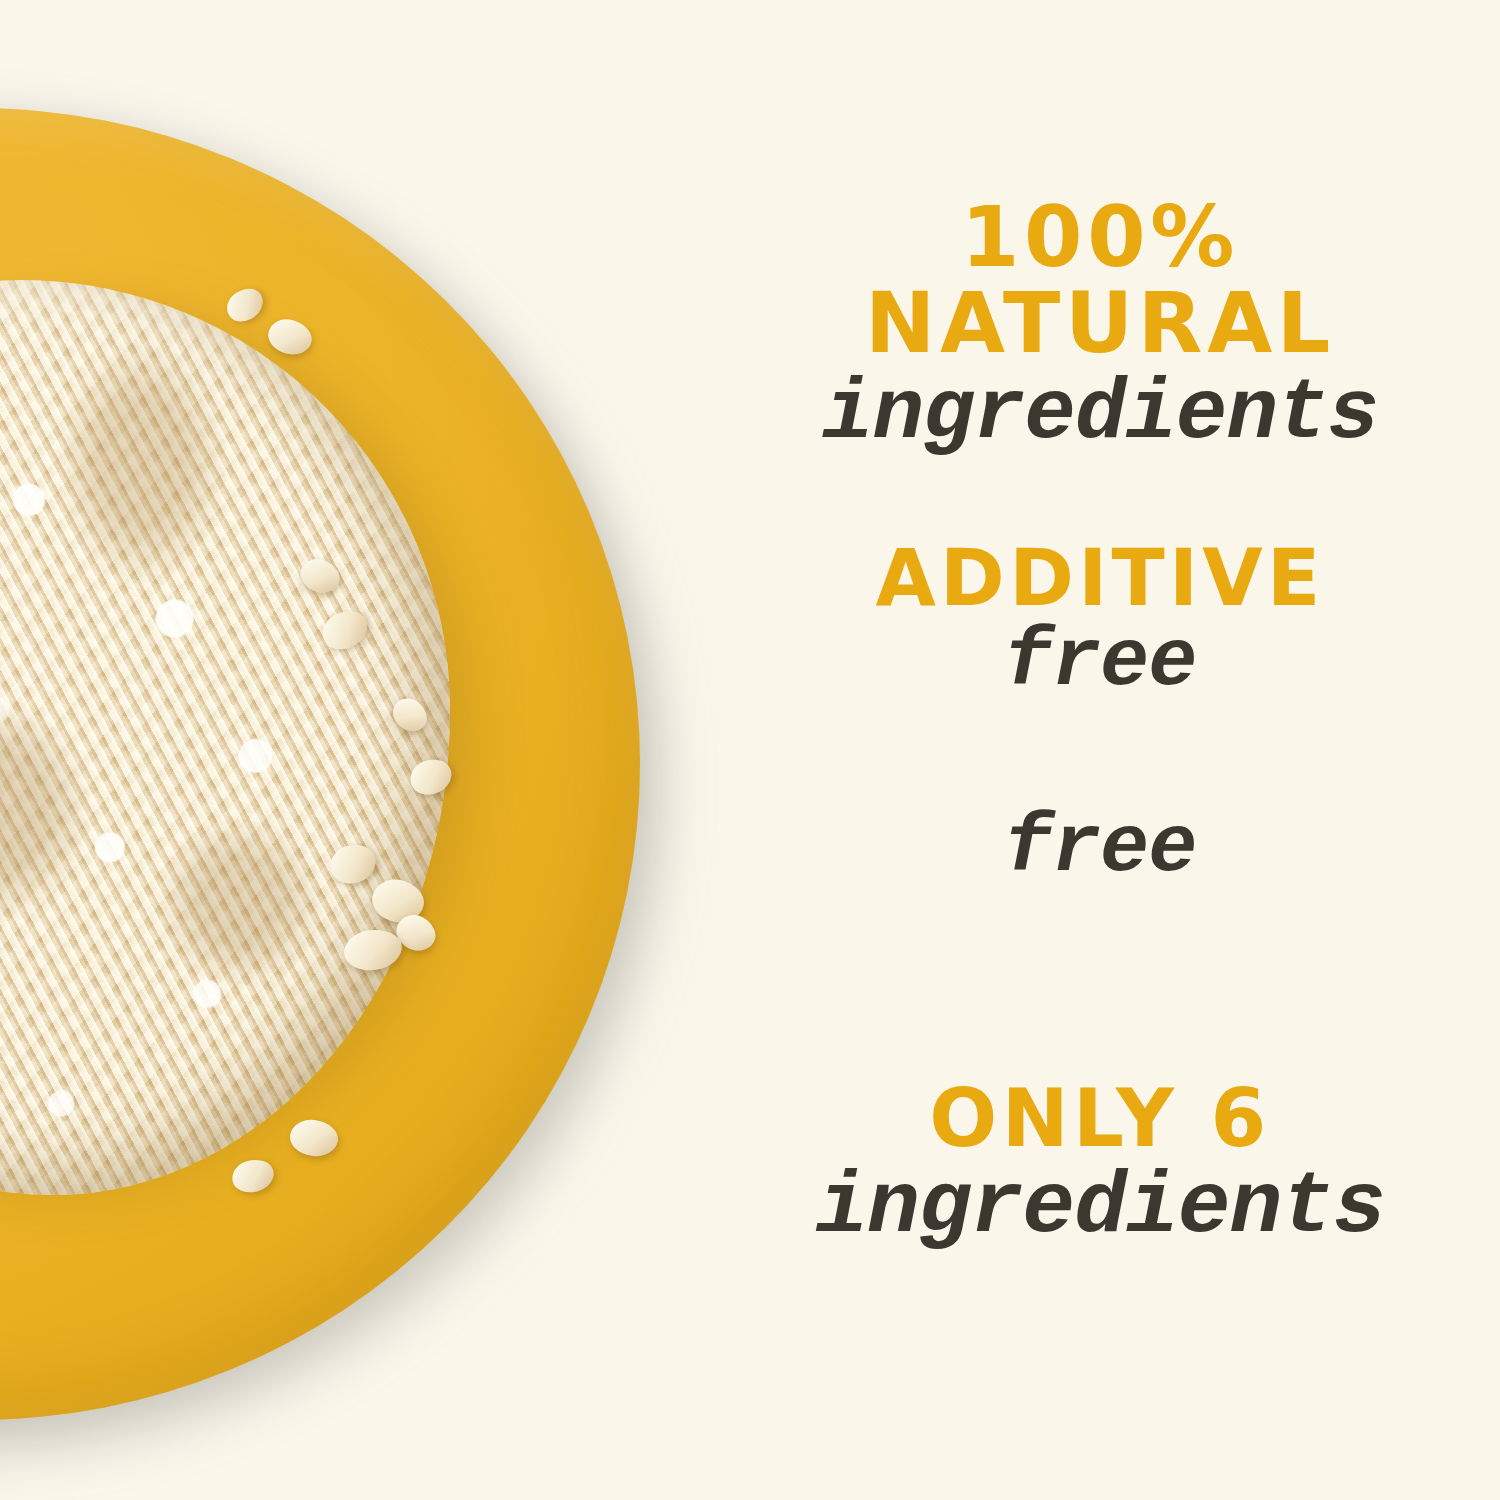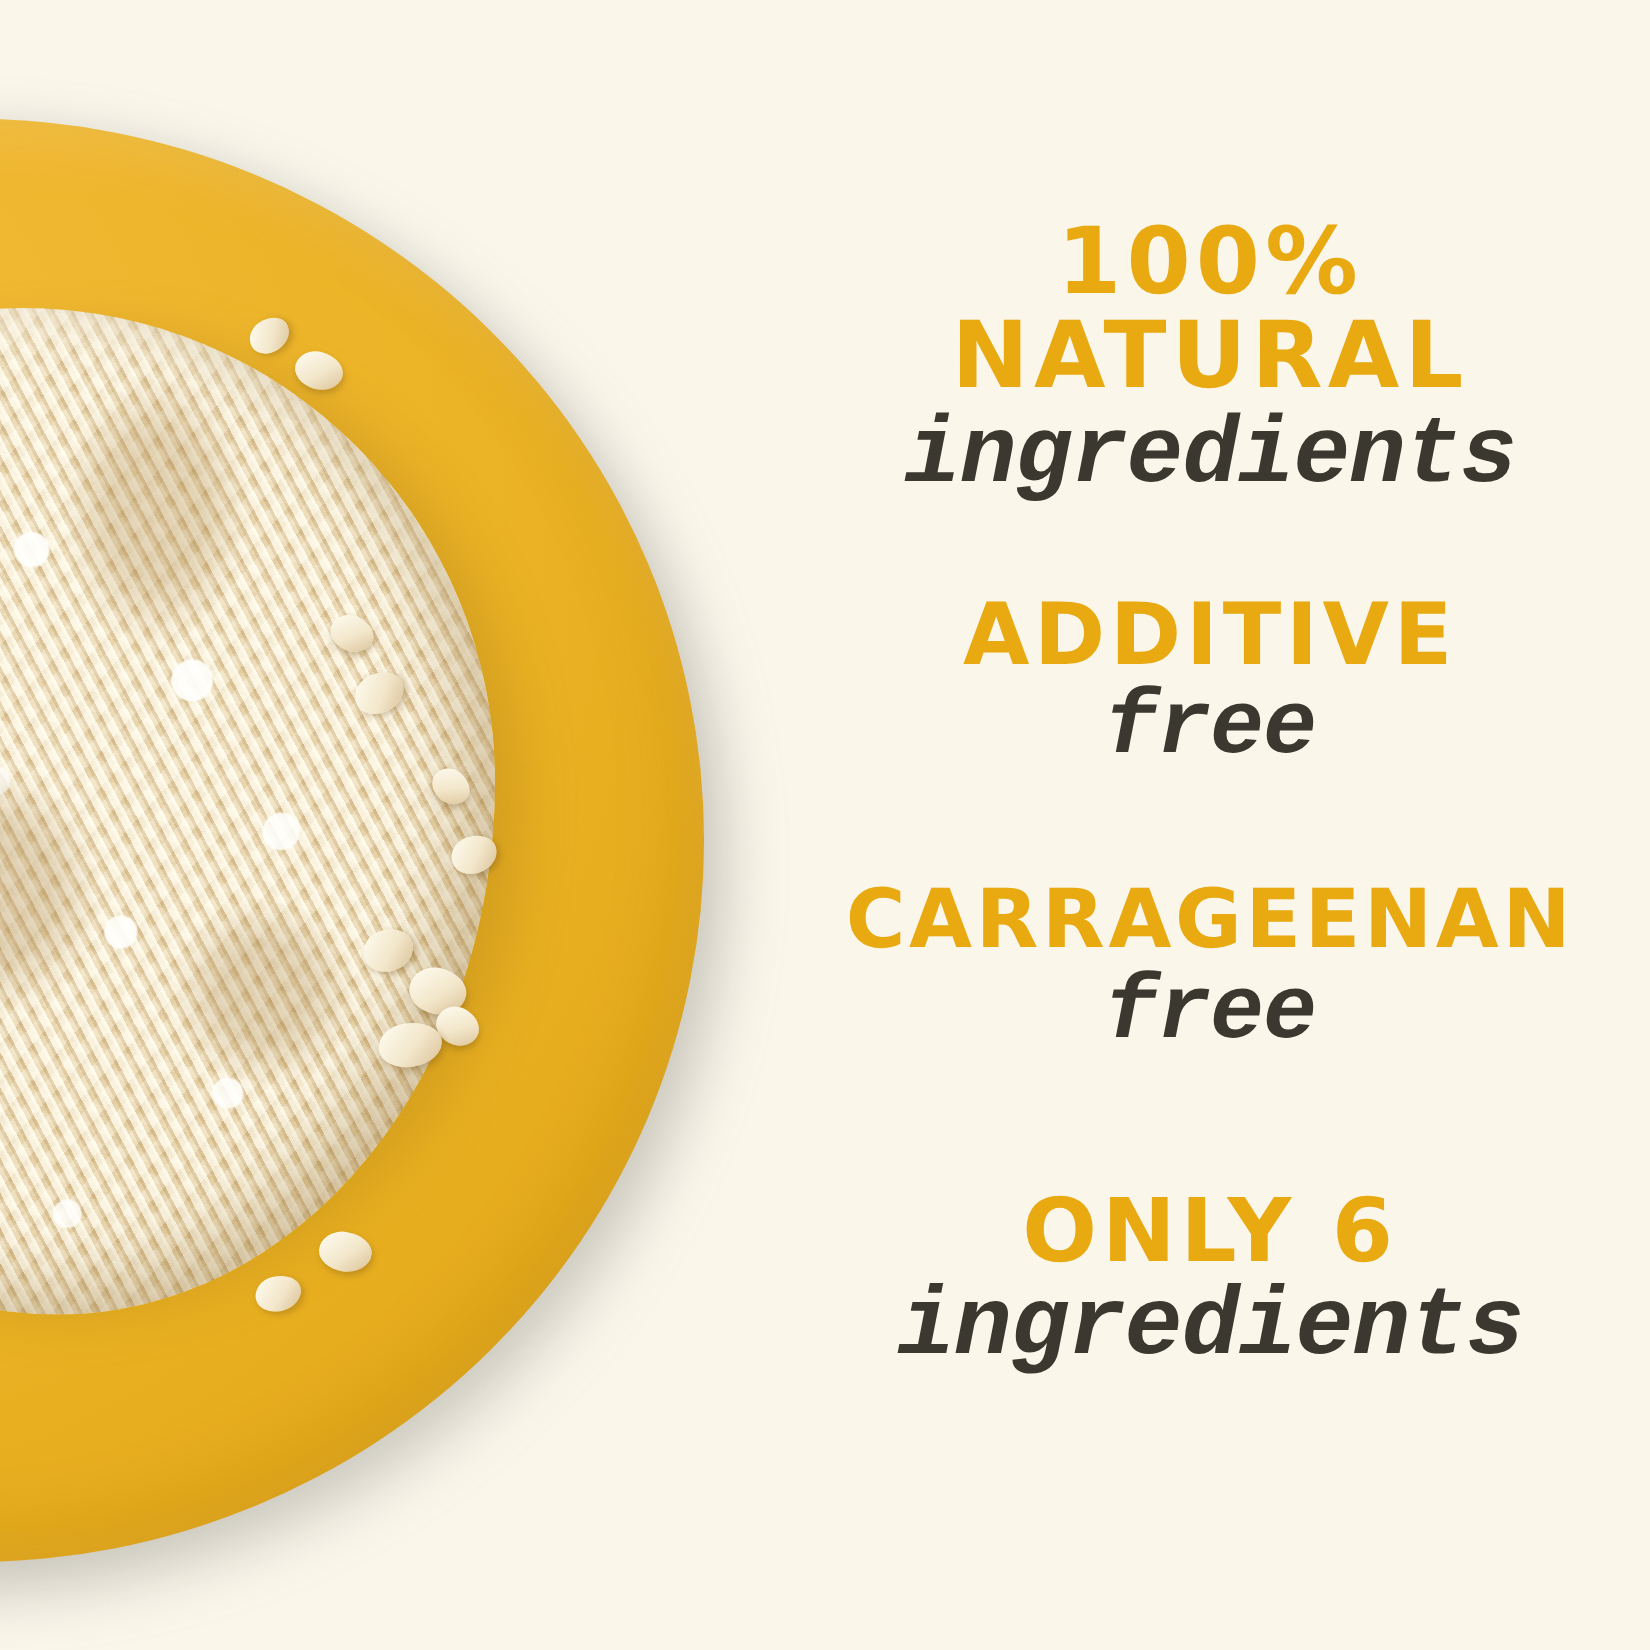--- a/index.html
+++ b/index.html
@@ -254,21 +254,20 @@
       </div>
       <div class="script">ingredients</div>
     </div>
 
     <div class="benefit b2">
       <div class="headline">ADDITIVE</div>
       <div class="script">free</div>
     </div>
 
     <div class="benefit b3">
-      <div class="headline">CARRAGEENAN</div>
       <div class="script">free</div>
     </div>
 
     <div class="benefit b4">
       <div class="headline">ONLY 6</div>
       <div class="script">ingredients</div>
     </div>
 
   </div>
 </div>

